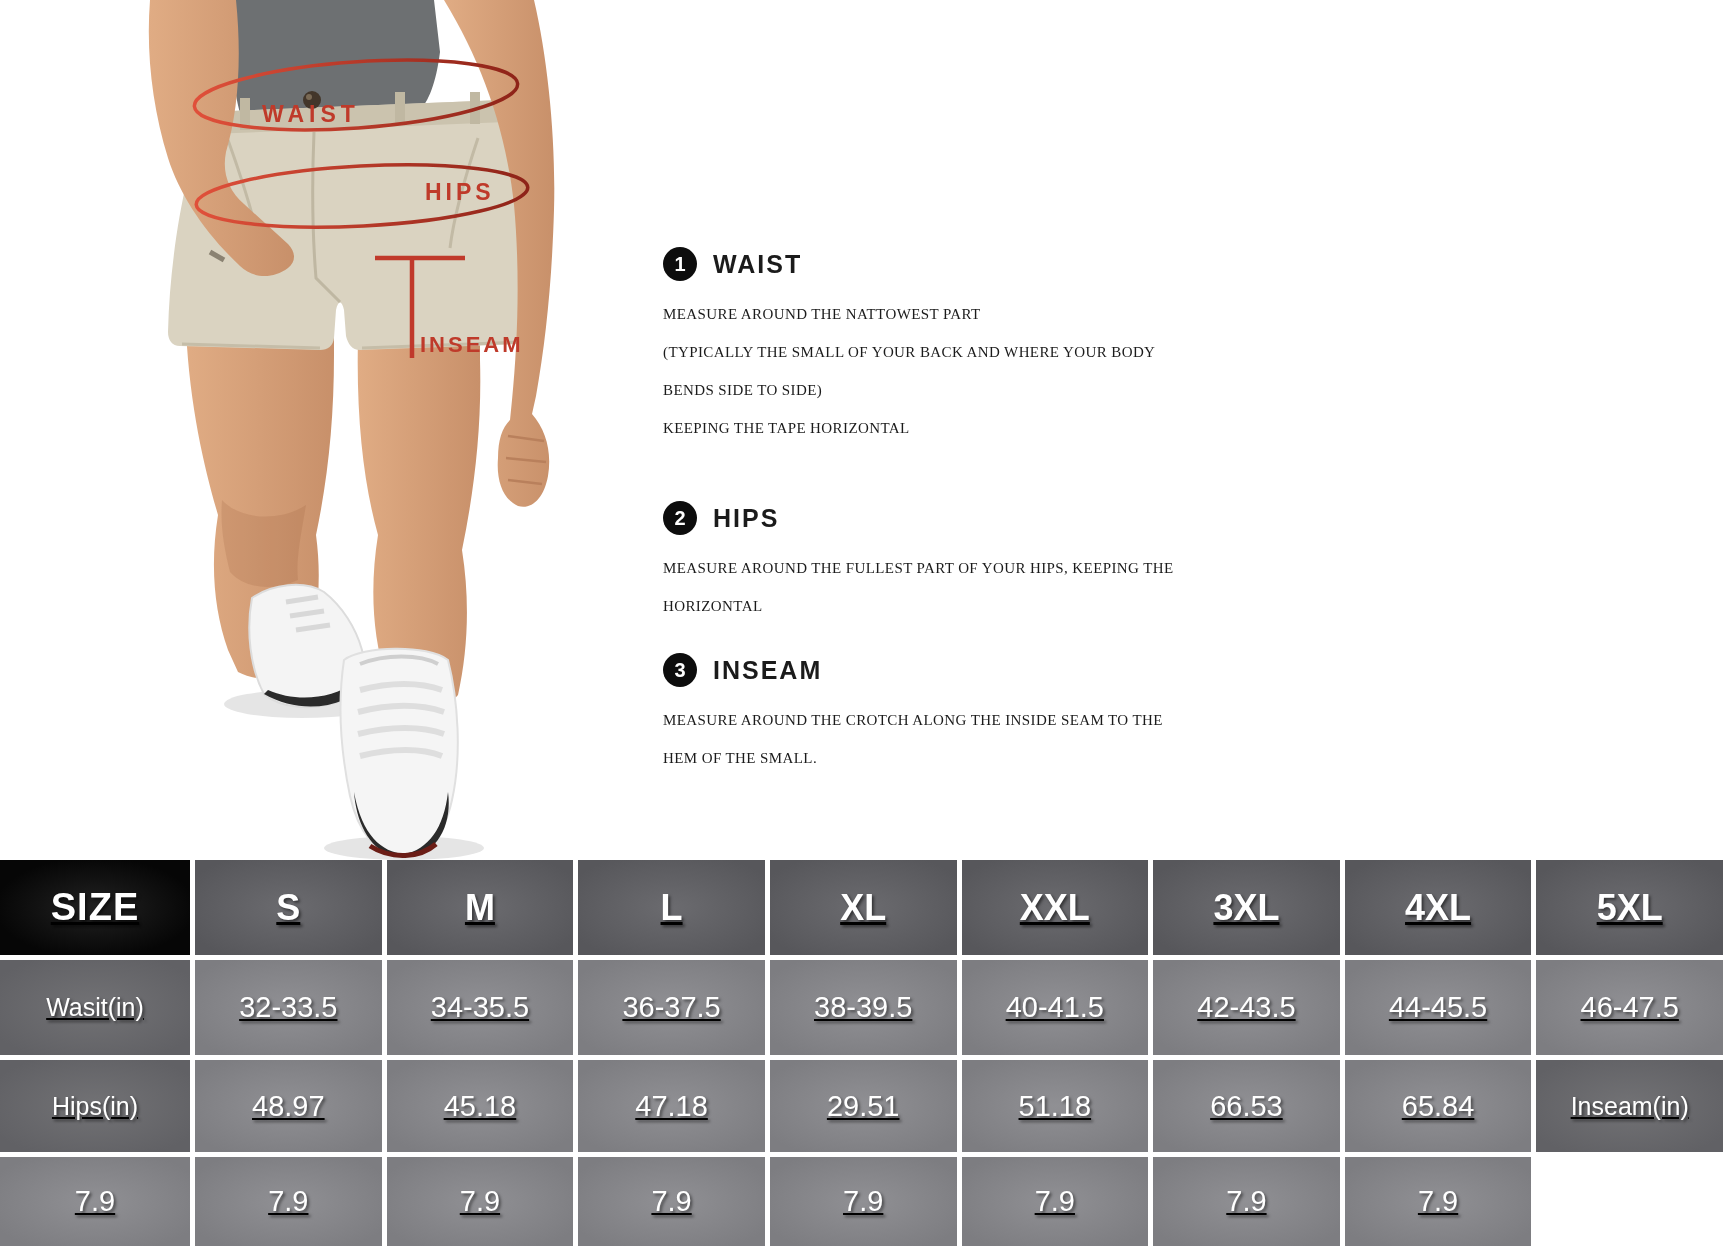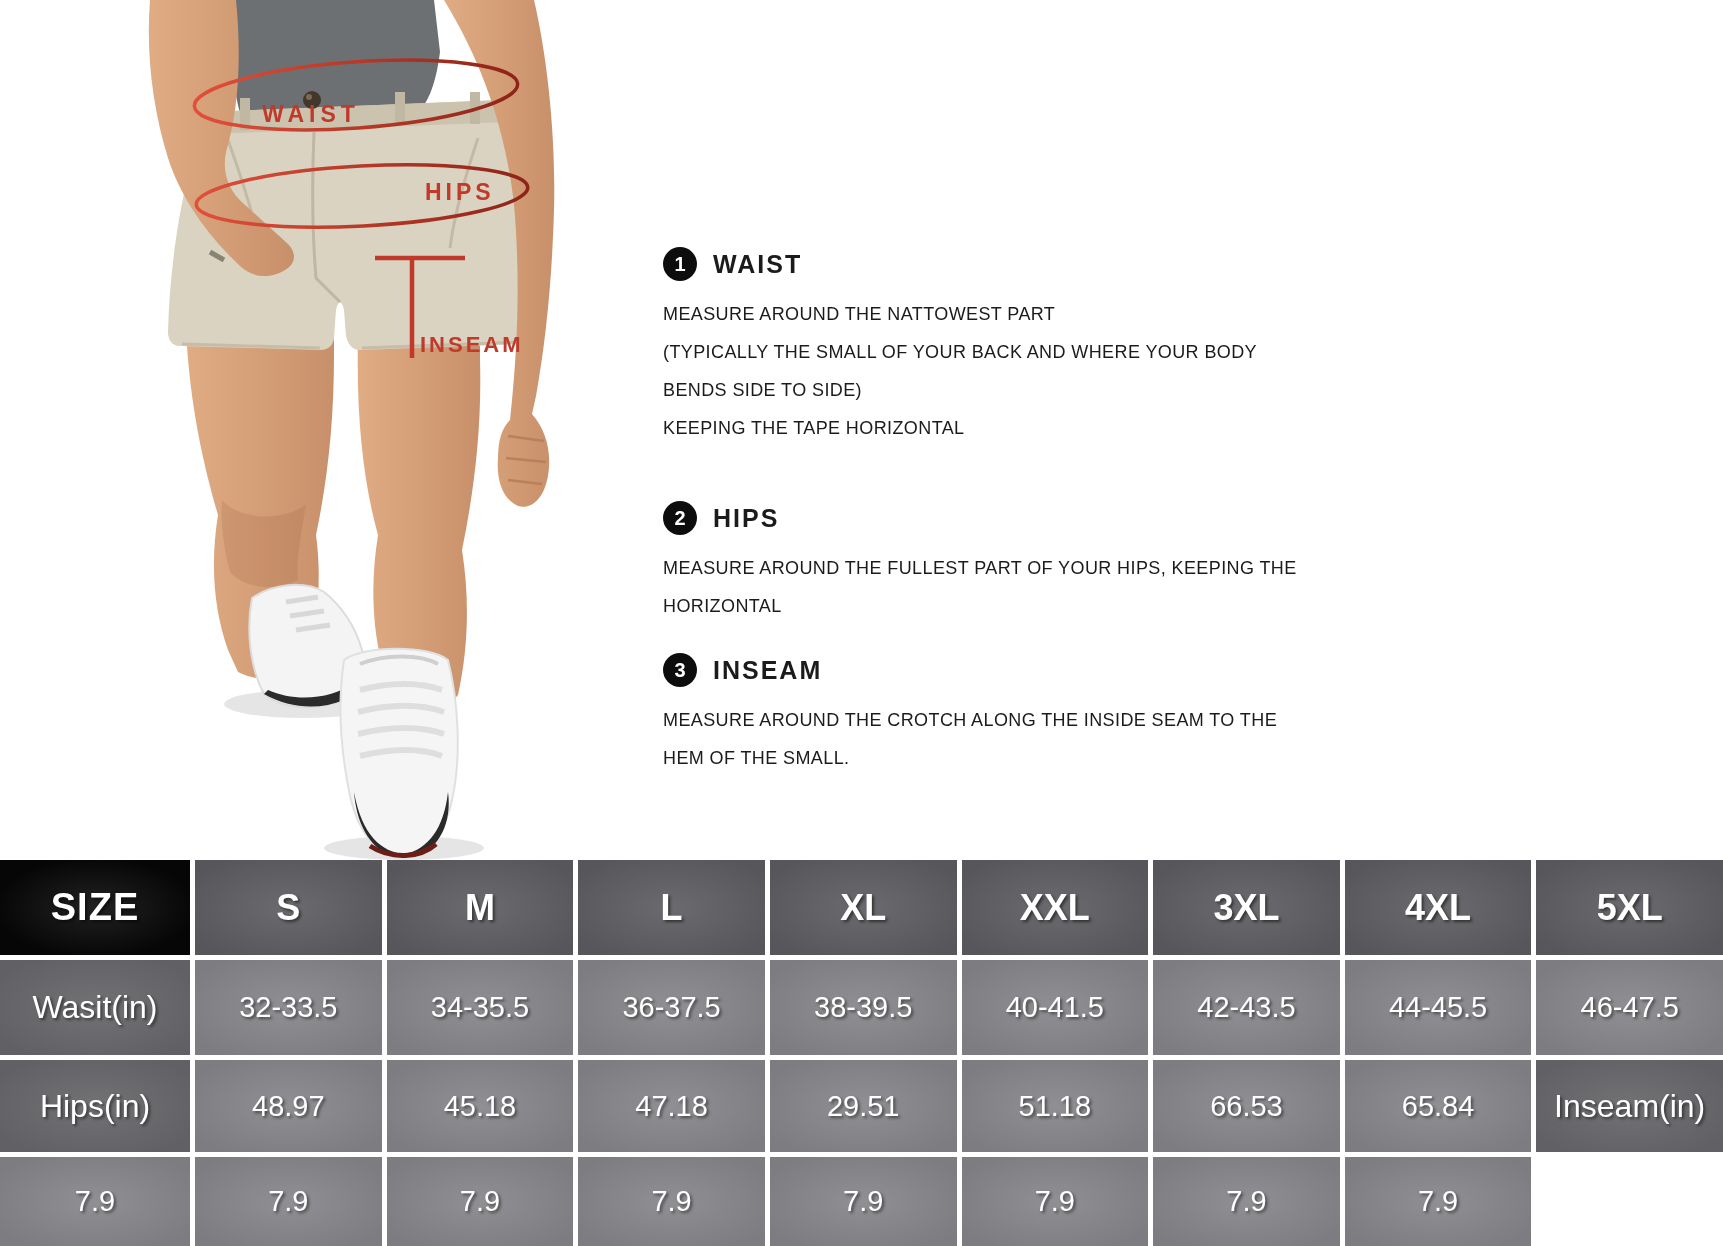--- a/index.html
+++ b/index.html
@@ -14,37 +14,37 @@
 
   
   .instructions{position:absolute;left:663px;top:247px;width:760px;color:#1b1b1b;}
   .section .head{display:flex;align-items:center;gap:16px;margin-bottom:14px;}
   .num{
     width:34px;height:34px;border-radius:50%;background:#0d0d0d;color:#ffffff;
     font-weight:bold;font-size:20px;display:flex;align-items:center;justify-content:center;
     flex:0 0 34px;
   }
   .title{font-size:25px;font-weight:bold;letter-spacing:2px;}
-  .line{font-size:18px;line-height:38px;letter-spacing:.4px;white-space:nowrap;}
+  .line{font-size:15px;line-height:38px;letter-spacing:.4px;white-space:nowrap;font-family:Liberation Serif, serif;}
   .section.s2{margin-top:54px;}
   .section.s3{margin-top:28px;}
 
   
   .size-table{
     position:absolute;left:0;top:860px;width:1723px;height:386px;
     display:grid;grid-template-columns:190px repeat(8,1fr);
-    grid-template-rows:95px 95px 92px auto;gap:5px 5px;background:#ffffff;
+    grid-template-rows:95px 95px 92px auto;gap:5px 5px;background:#ffffff;text-decoration:underline;
   }
   .cell{
     display:flex;align-items:center;justify-content:center;color:#ffffff;
     text-shadow:2px 2px 3px rgba(0,0,0,.5);
   }
   .corner{background:radial-gradient(ellipse at center,#222222 0%,#060606 75%);font-size:38px;font-weight:bold;letter-spacing:1px;}
   .colhead{background:radial-gradient(ellipse at center,#6b6b6f 0%,#57575b 85%);font-size:36px;font-weight:bold;}
-  .rowlabel{background:radial-gradient(ellipse at center,#727275 0%,#616165 85%);font-size:32px;}
+  .rowlabel{background:radial-gradient(ellipse at center,#727275 0%,#616165 85%);font-size:25px;}
   .val{background:radial-gradient(ellipse at center,#909094 0%,#7d7d81 85%);font-size:29px;}
 </style>
 </head>
 <body>
 
 <div class="figure-wrap">
   <svg width="790" height="860" viewBox="0 0 790 860" xmlns="http://www.w3.org/2000/svg">
     <defs>
       <linearGradient id="skinG" x1="0" y1="0" x2="1" y2="0">
         <stop offset="0" stop-color="#e0ac84"></stop>

